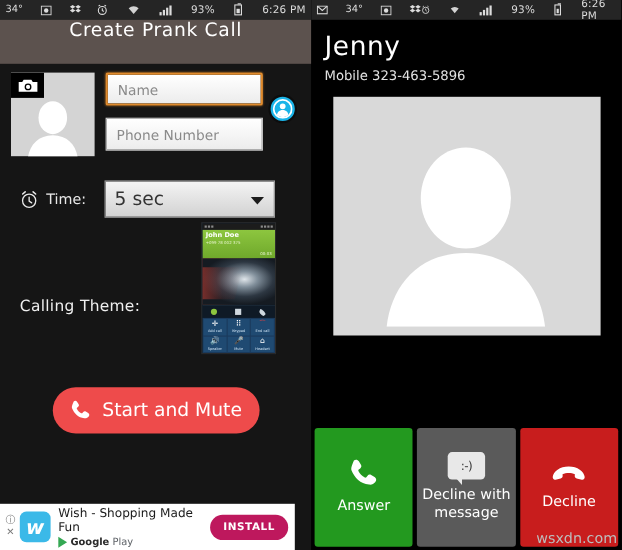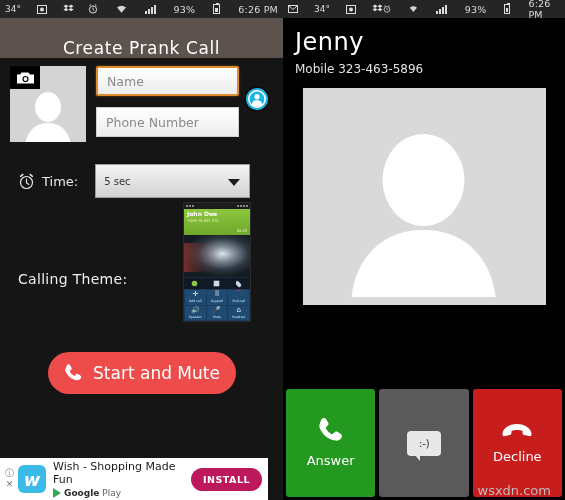--- a/index.html
+++ b/index.html
@@ -32,21 +32,21 @@
   .sig-bars i:nth-child(1) { height: 3px; }
   .sig-bars i:nth-child(2) { height: 5px; }
   .sig-bars i:nth-child(3) { height: 7px; }
   .sig-bars i:nth-child(4) { height: 9px; }
   .batt { width: 7px; height: 10px; border: 1px solid #dcdcdc; position: relative; }
   .batt::before { content:""; position:absolute; left:1px; right:1px; bottom:1px; top:3px; background:#dcdcdc; }
   .batt::after { content:""; position:absolute; top:-2px; left:2px; width:3px; height:1px; background:#dcdcdc; }
 
   .titlebar {
     height: 40px; background: #5c524e;
-    display: flex; align-items: flex-end; justify-content: center;
+    display: flex; align-items: flex-start; justify-content: center;
     flex-shrink: 0;
   }
   .titlebar .title {
     color: #fff; font-size: 17px;
     font-family: "DejaVu Sans", sans-serif;
     letter-spacing: .6px;
   }
 
   .form-row {
     display: flex; align-items: flex-start;
@@ -94,21 +94,21 @@
     padding: 22px 0 0 18px; gap: 7px;
   }
   .time-label { color: #e8e8e8; font-size: 13px; }
   .select {
     margin-left: 10px;
     width: 155px; height: 28px;
     background: linear-gradient(#f4f4f4, #d2d2d2);
     border: 1px solid #9a9a9a;
     display: flex; align-items: center;
     padding: 16px 8px; position: relative;
-    color: #333; font-size: 10px;
+    color: #333; font-size: 17px;
   }
   .caret {
     position: absolute; right: 9px; top: 50%;
     margin-top: -2px;
     width: 0; height: 0;
     border-left: 6px solid transparent;
     border-right: 6px solid transparent;
     border-top: 7px solid #1c1c1c;
   }
 
@@ -246,21 +246,21 @@
     color: #3a3a3a; font-size: 11px; letter-spacing: -.5px;
   }
   .msg-bubble::after {
     content: ""; position: absolute; bottom: -5px; left: 7px;
     width: 0; height: 0;
     border-left: 6px solid transparent;
     border-right: 0 solid transparent;
     border-top: 7px solid #e8e8e8;
   }
   .watermark {
-    position: absolute; right: 14px; bottom: 2px;
+    position: absolute; right: 4px; bottom: 2px;
     color: #bdbdbd; font-size: 13px; z-index: 5;
     font-family: "DejaVu Sans", sans-serif;
   }
 </style>
 </head>
 <body>
 
 <div class="screens">
 
   <div class="left-panel">
@@ -488,20 +488,21 @@
         <svg width="30" height="30" viewBox="0 0 22 22">
           <path d="M4.2 2c1.2-1 2.6-.6 3.3.5l1.4 2.3c.5.9.3 1.8-.5 2.4l-1 .8c-.3.3-.4.6-.2 1 .9 1.9 2.4 3.4 4.3 4.3.4.2.7.1 1-.2l.8-1c.6-.8 1.5-1 2.4-.5l2.3 1.4c1.1.7 1.5 2.1.5 3.3-1 1.2-2.6 2-4.2 1.7C8.4 17.2 4.8 13.6 2.5 8.2 2.2 6.6 3 5 4.2 2z" fill="#ffffff"></path>
         </svg>
         <span class="lbl">Answer</span>
       </div>
 
       <div class="act decline-msg">
         <div class="msg-bubble">
           <span>:-)</span>
         </div>
+        <span class="lbl">Decline with message</span>
       </div>
 
       <div class="act decline">
         <svg width="32" height="22" viewBox="0 0 32 22">
           <path d="M16 4C8 4 2 8.5 1.5 13.5c-.2 1.8 1 3 2.6 2.6l4.6-1.2c1.2-.3 1.9-1.3 1.8-2.5l-.1-1.3C12 10.3 14 10 16 10s4 .3 5.6 1.1l-.1 1.3c-.1 1.2.6 2.2 1.8 2.5l4.6 1.2c1.6.4 2.8-.8 2.6-2.6C30 8.5 24 4 16 4z" fill="#ffffff"></path>
         </svg>
         <span class="lbl">Decline</span>
       </div>
     </div>
 

